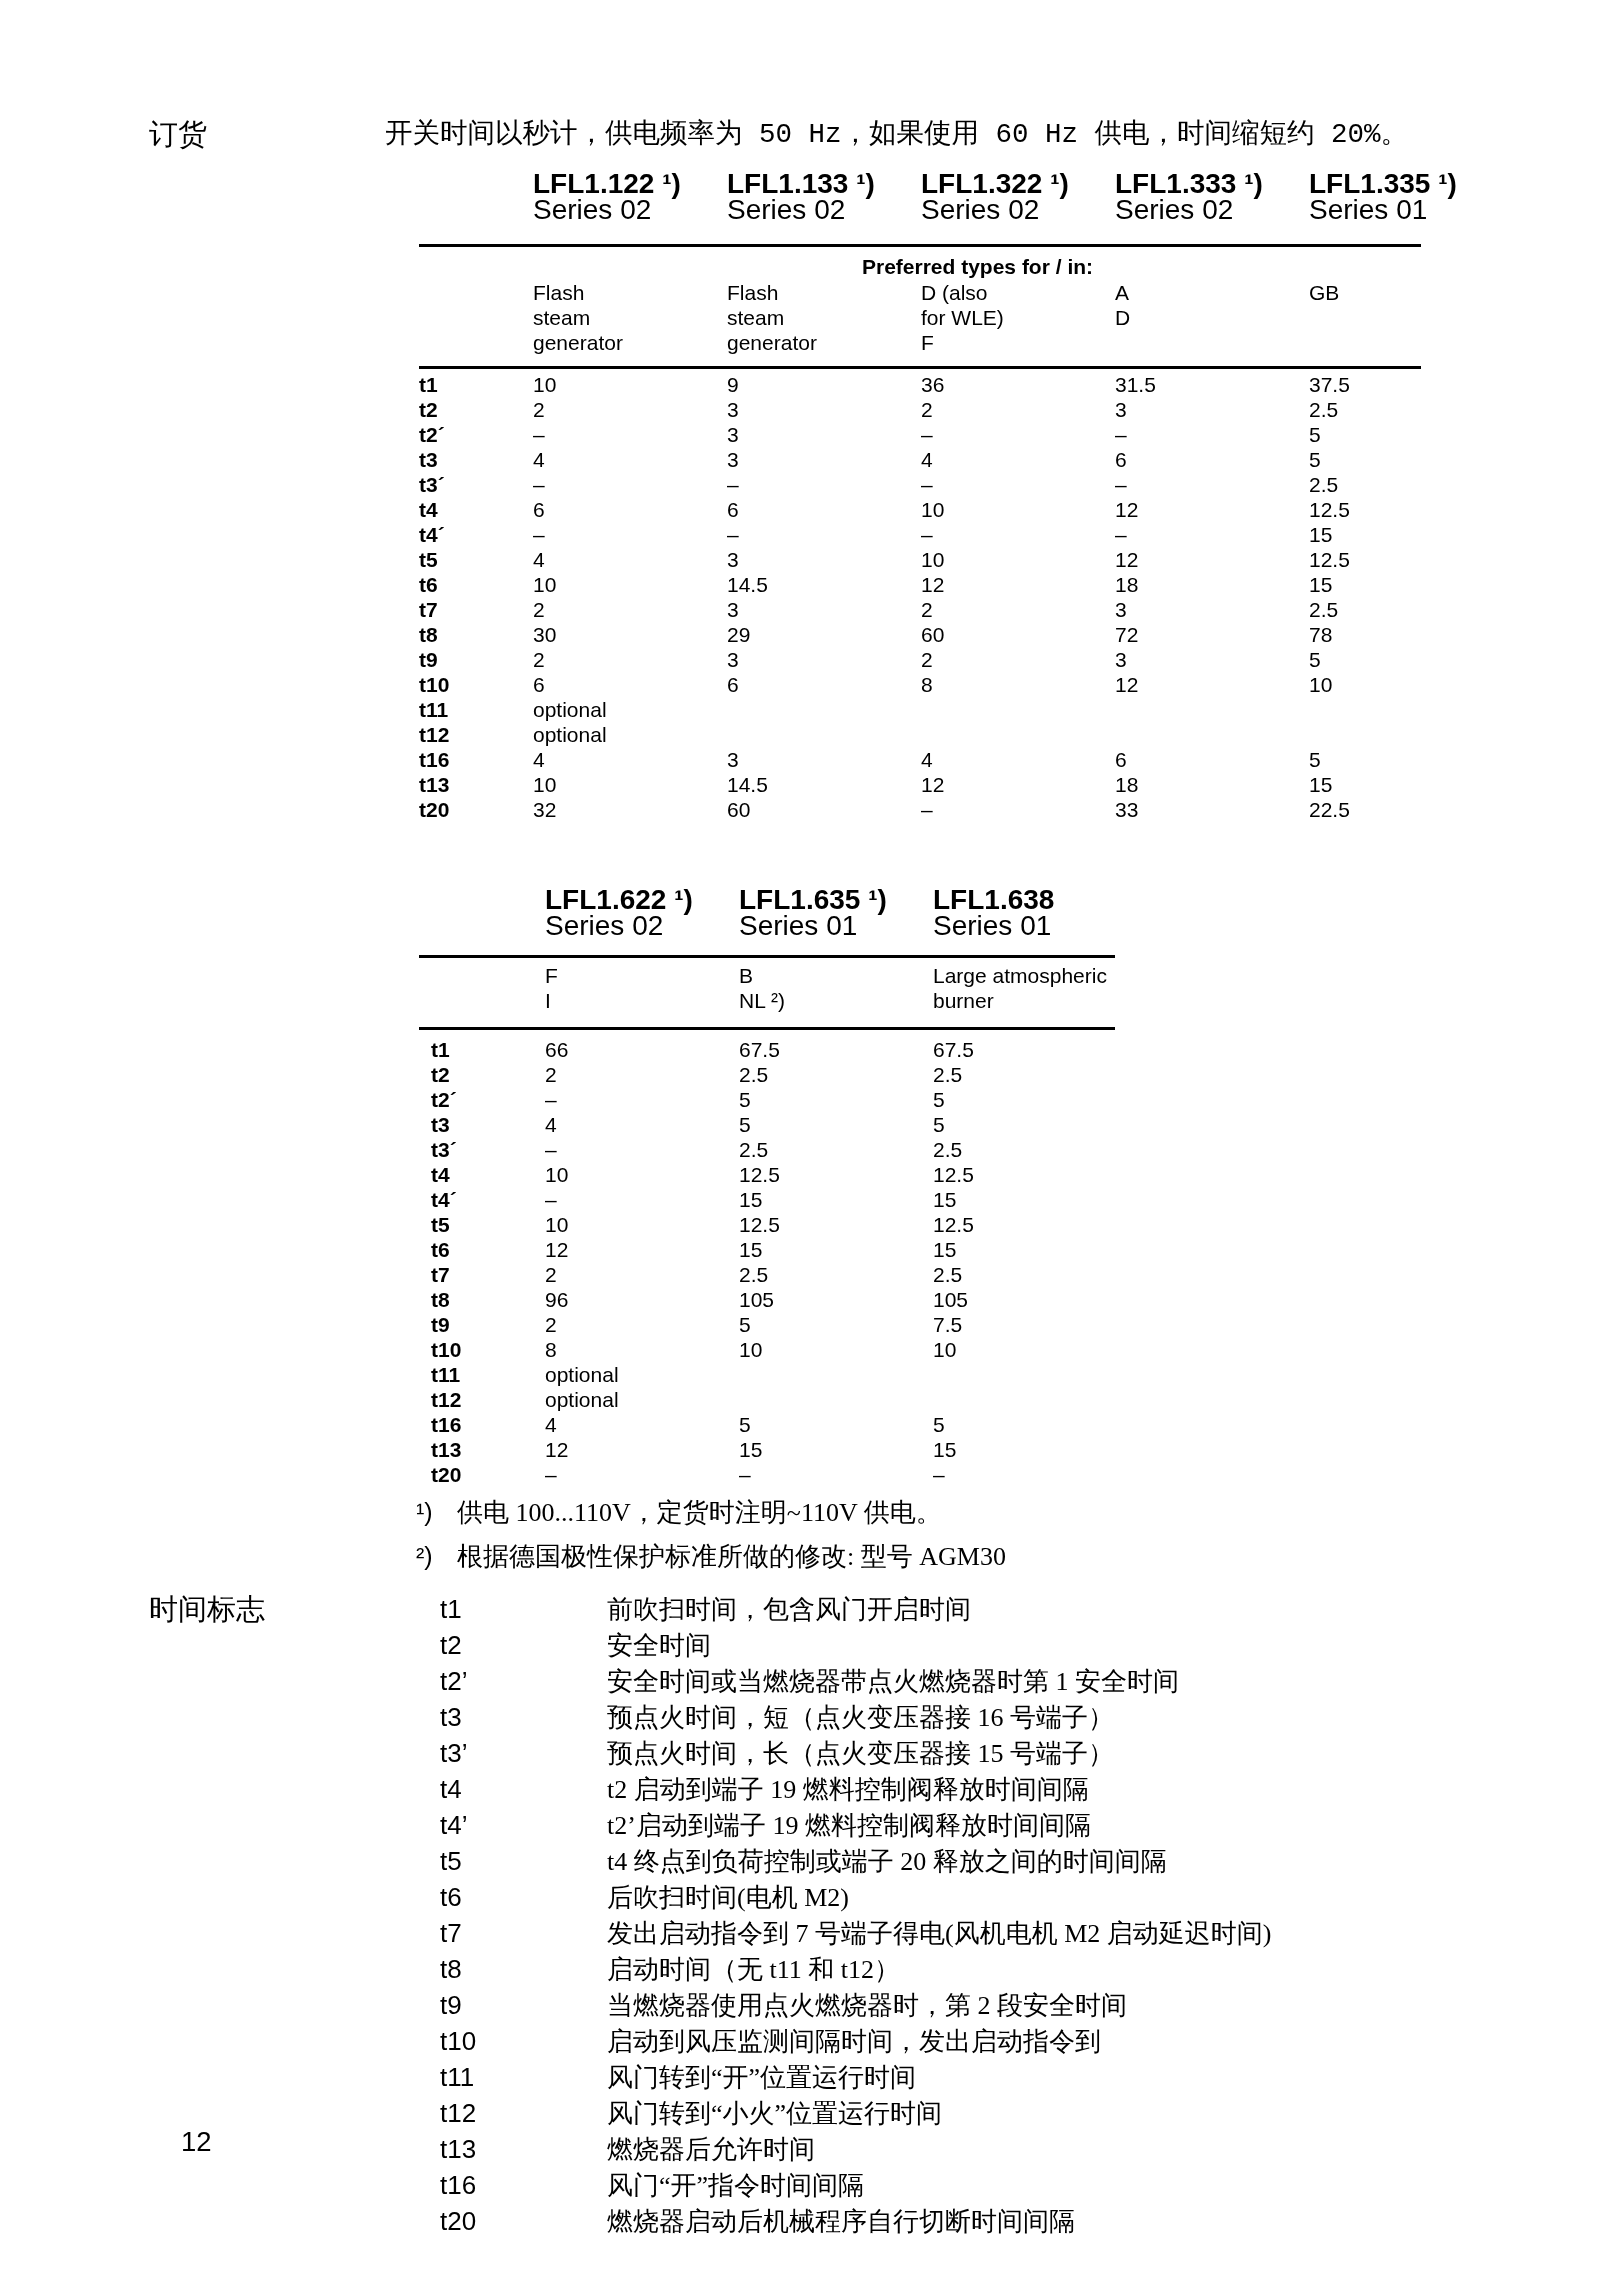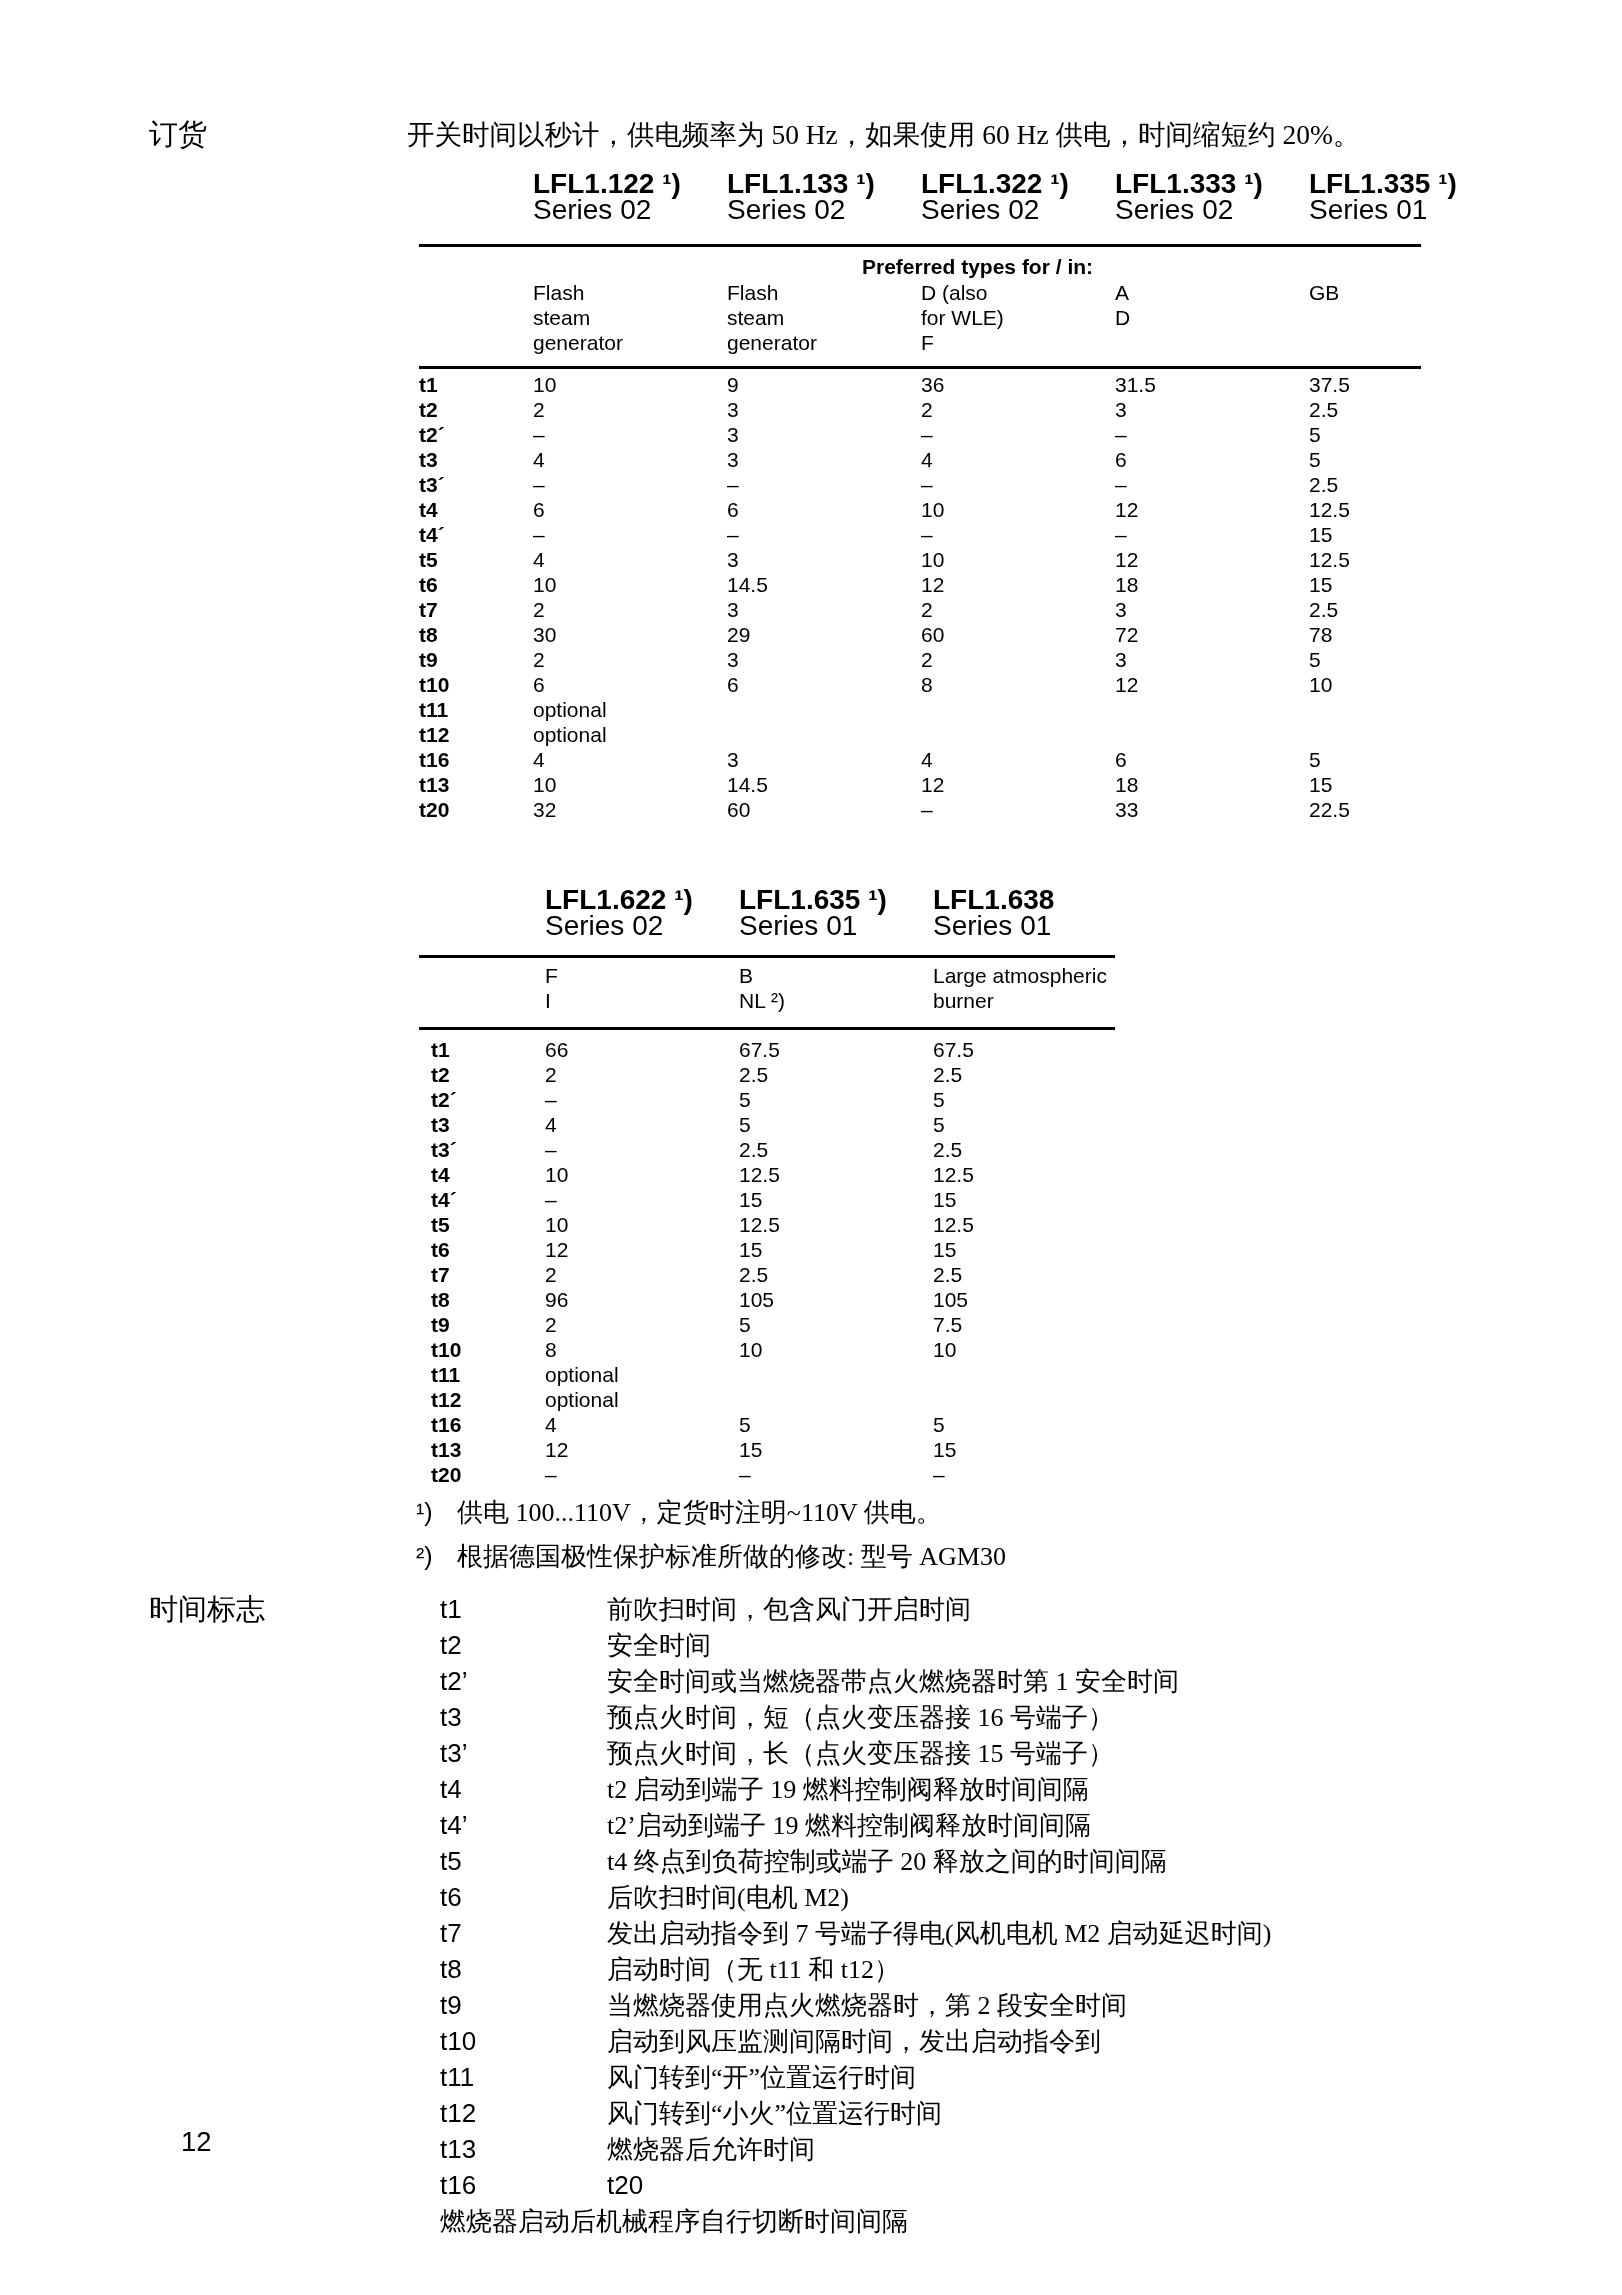--- a/index.html
+++ b/index.html
@@ -39,21 +39,21 @@
   .lcode { font-size:26px; line-height:31px; }
   .ldesc { font-size:26px; line-height:31px; white-space:nowrap; }
 
   .page-number { font-size:27.5px; line-height:30px; }
 </style>
 </head>
 <body>
 
 <div class="abs side-label cjk" style="left:149px; top:119px;text-align:right;">订货</div>
 
-<div class="abs intro cjk" style="left:407px; top:118px;">开关时间以秒计，供电频率为 50 Hz，如果使用 60 Hz 供电，时间缩短约 20%。</div>
+<div class="abs intro cjk" style="left:385px; top:118px;font-family:Liberation Mono, monospace;">开关时间以秒计，供电频率为 50 Hz，如果使用 60 Hz 供电，时间缩短约 20%。</div>
 
 <div id="t1-header" class="tgrid t1cols" style="left:419px; top:171px;">
     <div class="hcell"></div>
     <div class="hcell">
       <div class="hmodel">LFL1.122 ¹)</div>
       <div>Series 02</div>
     </div>
     <div class="hcell">
       <div class="hmodel">LFL1.133 ¹)</div>
       <div>Series 02</div>
@@ -363,18 +363,19 @@
     <div class="ldesc cjk">当燃烧器使用点火燃烧器时，第 2 段安全时间</div>
     <div class="lcode">t10</div>
     <div class="ldesc cjk">启动到风压监测间隔时间，发出启动指令到</div>
     <div class="lcode">t11</div>
     <div class="ldesc cjk">风门转到“开”位置运行时间</div>
     <div class="lcode">t12</div>
     <div class="ldesc cjk">风门转到“小火”位置运行时间</div>
     <div class="lcode">t13</div>
     <div class="ldesc cjk">燃烧器后允许时间</div>
     <div class="lcode">t16</div>
+    <div class="ldesc cjk">风门“开”指令时间间隔</div>
     <div class="lcode">t20</div>
     <div class="ldesc cjk">燃烧器启动后机械程序自行切断时间间隔</div>
   </div>
 
 <div class="abs page-number" style="left:181px; top:2127px;">12</div>
 
 
 </body></html>

